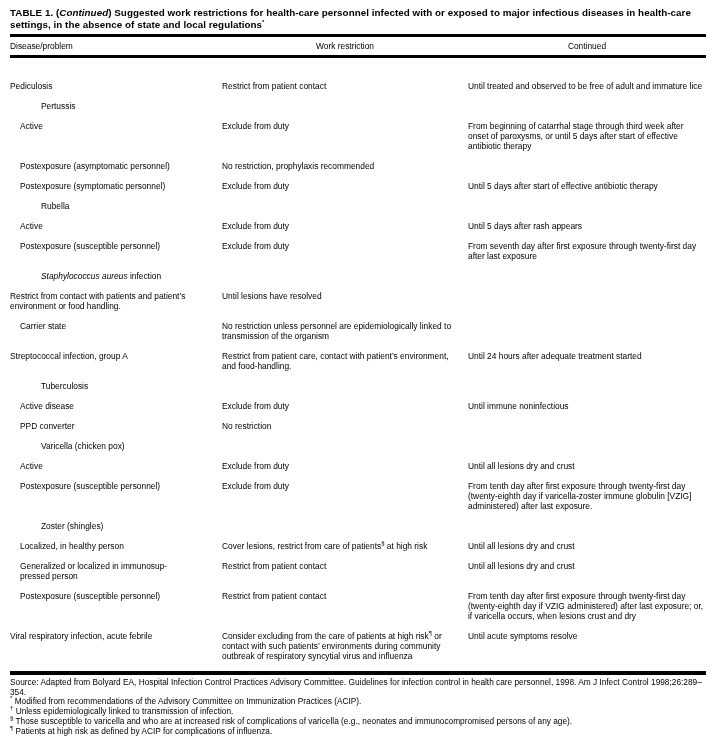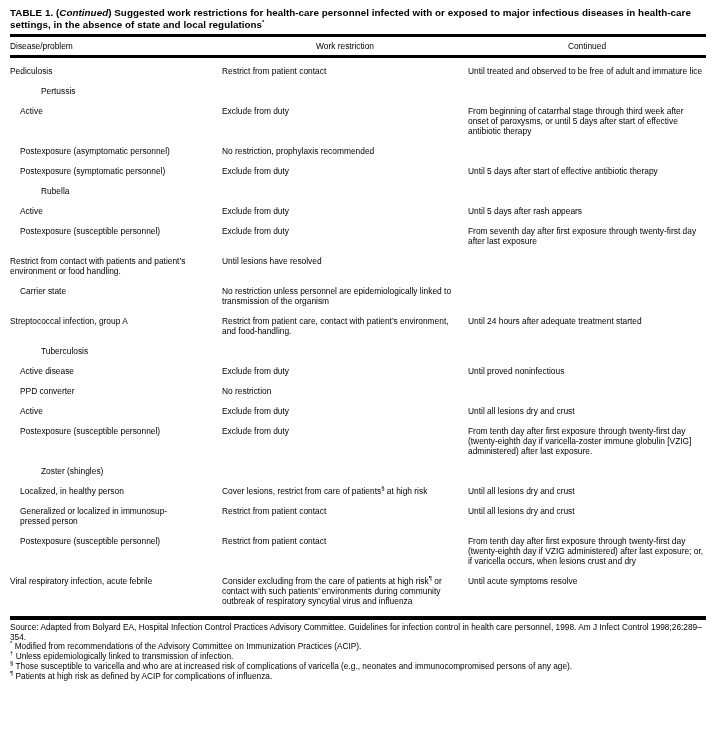--- a/index.html
+++ b/index.html
@@ -29,21 +29,21 @@
   .rule.r3 { height: 4px; margin-top: 2px; }
   .header-row {
     display: grid;
     grid-template-columns: 212px 246px 1fr;
     font-size: 8.4px;
     line-height: 10px;
     padding: 4px 0 4px 0;
     align-items: center;
   }
   .header-row .h2, .header-row .h3 { text-align: center; }
-  .table-body { padding-top: 8px; }
+  .table-body { padding-top: 23px; }
   .row {
     display: grid;
     grid-template-columns: 212px 246px 1fr;
     font-size: 8.4px;
     line-height: 10px;
     margin-bottom: 10px;
   }
   .row.group { grid-template-columns: 1fr; margin-left: 31px; }
   .cell.c1 { padding-right: 14px; }
   .cell.c1.indent { padding-left: 10px; }
@@ -101,46 +101,52 @@
       <div class="row">
         <div class="cell c1 indent">Active</div>
         <div class="cell c2">Exclude from duty</div>
         <div class="cell c3">Until 5 days after rash appears</div>
       </div>
       <div class="row">
         <div class="cell c1 indent">Postexposure (susceptible personnel)</div>
         <div class="cell c2">Exclude from duty</div>
         <div class="cell c3">From seventh day after first exposure through twenty-first day after last exposure</div>
       </div>
+      <div class="row group">
+        <div class="cell c1"><i>Staphylococcus aureus</i> infection</div>
+      </div>
       <div class="row">
         <div class="cell c2">Restrict from contact with patients and patient’s environment or food handling.</div>
         <div class="cell c3">Until lesions have resolved</div>
       </div>
       <div class="row">
         <div class="cell c1 indent">Carrier state</div>
         <div class="cell c2">No restriction unless personnel are epidemiologically linked to transmission of the organism</div>
         <div class="cell c3"></div>
       </div>
       <div class="row">
         <div class="cell c1">Streptococcal infection, group A</div>
         <div class="cell c2">Restrict from patient care, contact with patient’s environment, and food-handling.</div>
         <div class="cell c3">Until 24 hours after adequate treatment started</div>
       </div>
       <div class="row group">
         <div class="cell c1">Tuberculosis</div>
       </div>
       <div class="row">
         <div class="cell c1 indent">Active disease</div>
         <div class="cell c2">Exclude from duty</div>
-        <div class="cell c3">Until proved noninfectious</div>
+        <div class="cell c3">Until immune noninfectious</div>
       </div>
       <div class="row">
         <div class="cell c1 indent">PPD converter</div>
         <div class="cell c2">No restriction</div>
         <div class="cell c3"></div>
+      </div>
+      <div class="row group">
+        <div class="cell c1">Varicella (chicken pox)</div>
       </div>
       <div class="row">
         <div class="cell c1 indent">Active</div>
         <div class="cell c2">Exclude from duty</div>
         <div class="cell c3">Until all lesions dry and crust</div>
       </div>
       <div class="row">
         <div class="cell c1 indent">Postexposure (susceptible personnel)</div>
         <div class="cell c2">Exclude from duty</div>
         <div class="cell c3">From tenth day after first exposure through twenty-first day (twenty-eighth day if varicella-zoster immune globulin [VZIG] administered) after last exposure.</div>

